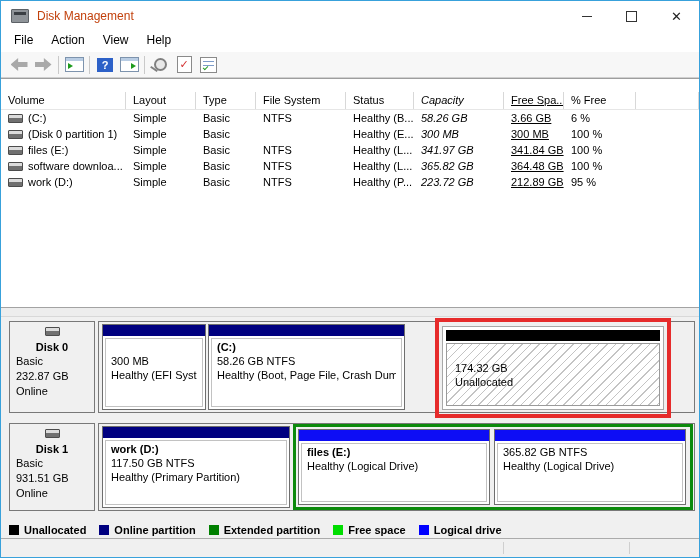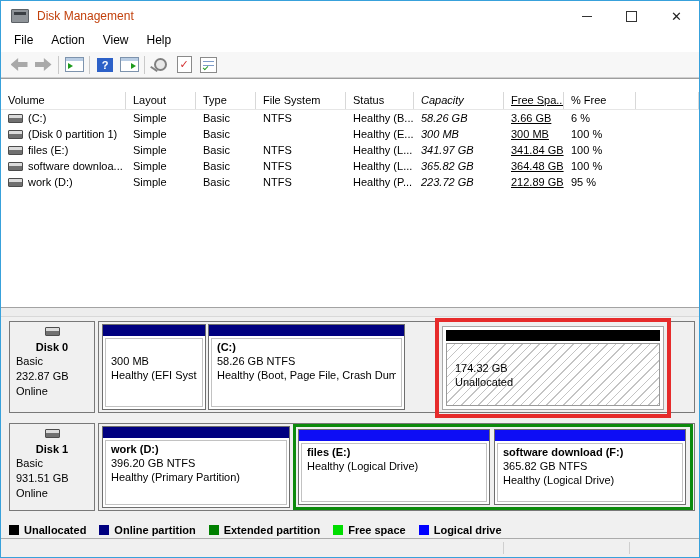--- a/index.html
+++ b/index.html
@@ -285,36 +285,35 @@
           </div>
         <div class="dl-line">Basic</div>
         <div class="dl-line">931.51 GB</div>
         <div class="dl-line">Online</div>
       </div>
       <div class="parts">
         <div class="cell" style="left:3px;width:188px;">
           <div class="cellbar bar-primary"></div>
           <div class="cellbody">
             <div class="pname">work  (D:)</div>
-            <div class="pline">396.20 GB NTFS</div>
+            <div class="pline">117.50 GB NTFS</div>
             <div class="pline">Healthy (Primary Partition)</div>
           </div>
         </div>
         <div class="ext" style="left:194px;width:400px;">
           <div class="cell" style="left:2px;width:192px;">
             <div class="cellbar bar-logical"></div>
             <div class="cellbody">
               <div class="pname">files  (E:)</div>
               <div class="pline">Healthy (Logical Drive)</div>
             </div>
           </div>
           <div class="cell" style="left:198px;width:192px;">
             <div class="cellbar bar-logical"></div>
             <div class="cellbody">
-              <div class="pname">software download  (F:)</div>
               <div class="pline">365.82 GB NTFS</div>
               <div class="pline">Healthy (Logical Drive)</div>
             </div>
           </div>
         </div>
       </div>
     </div>
   </div>
 
   <div class="legend">

